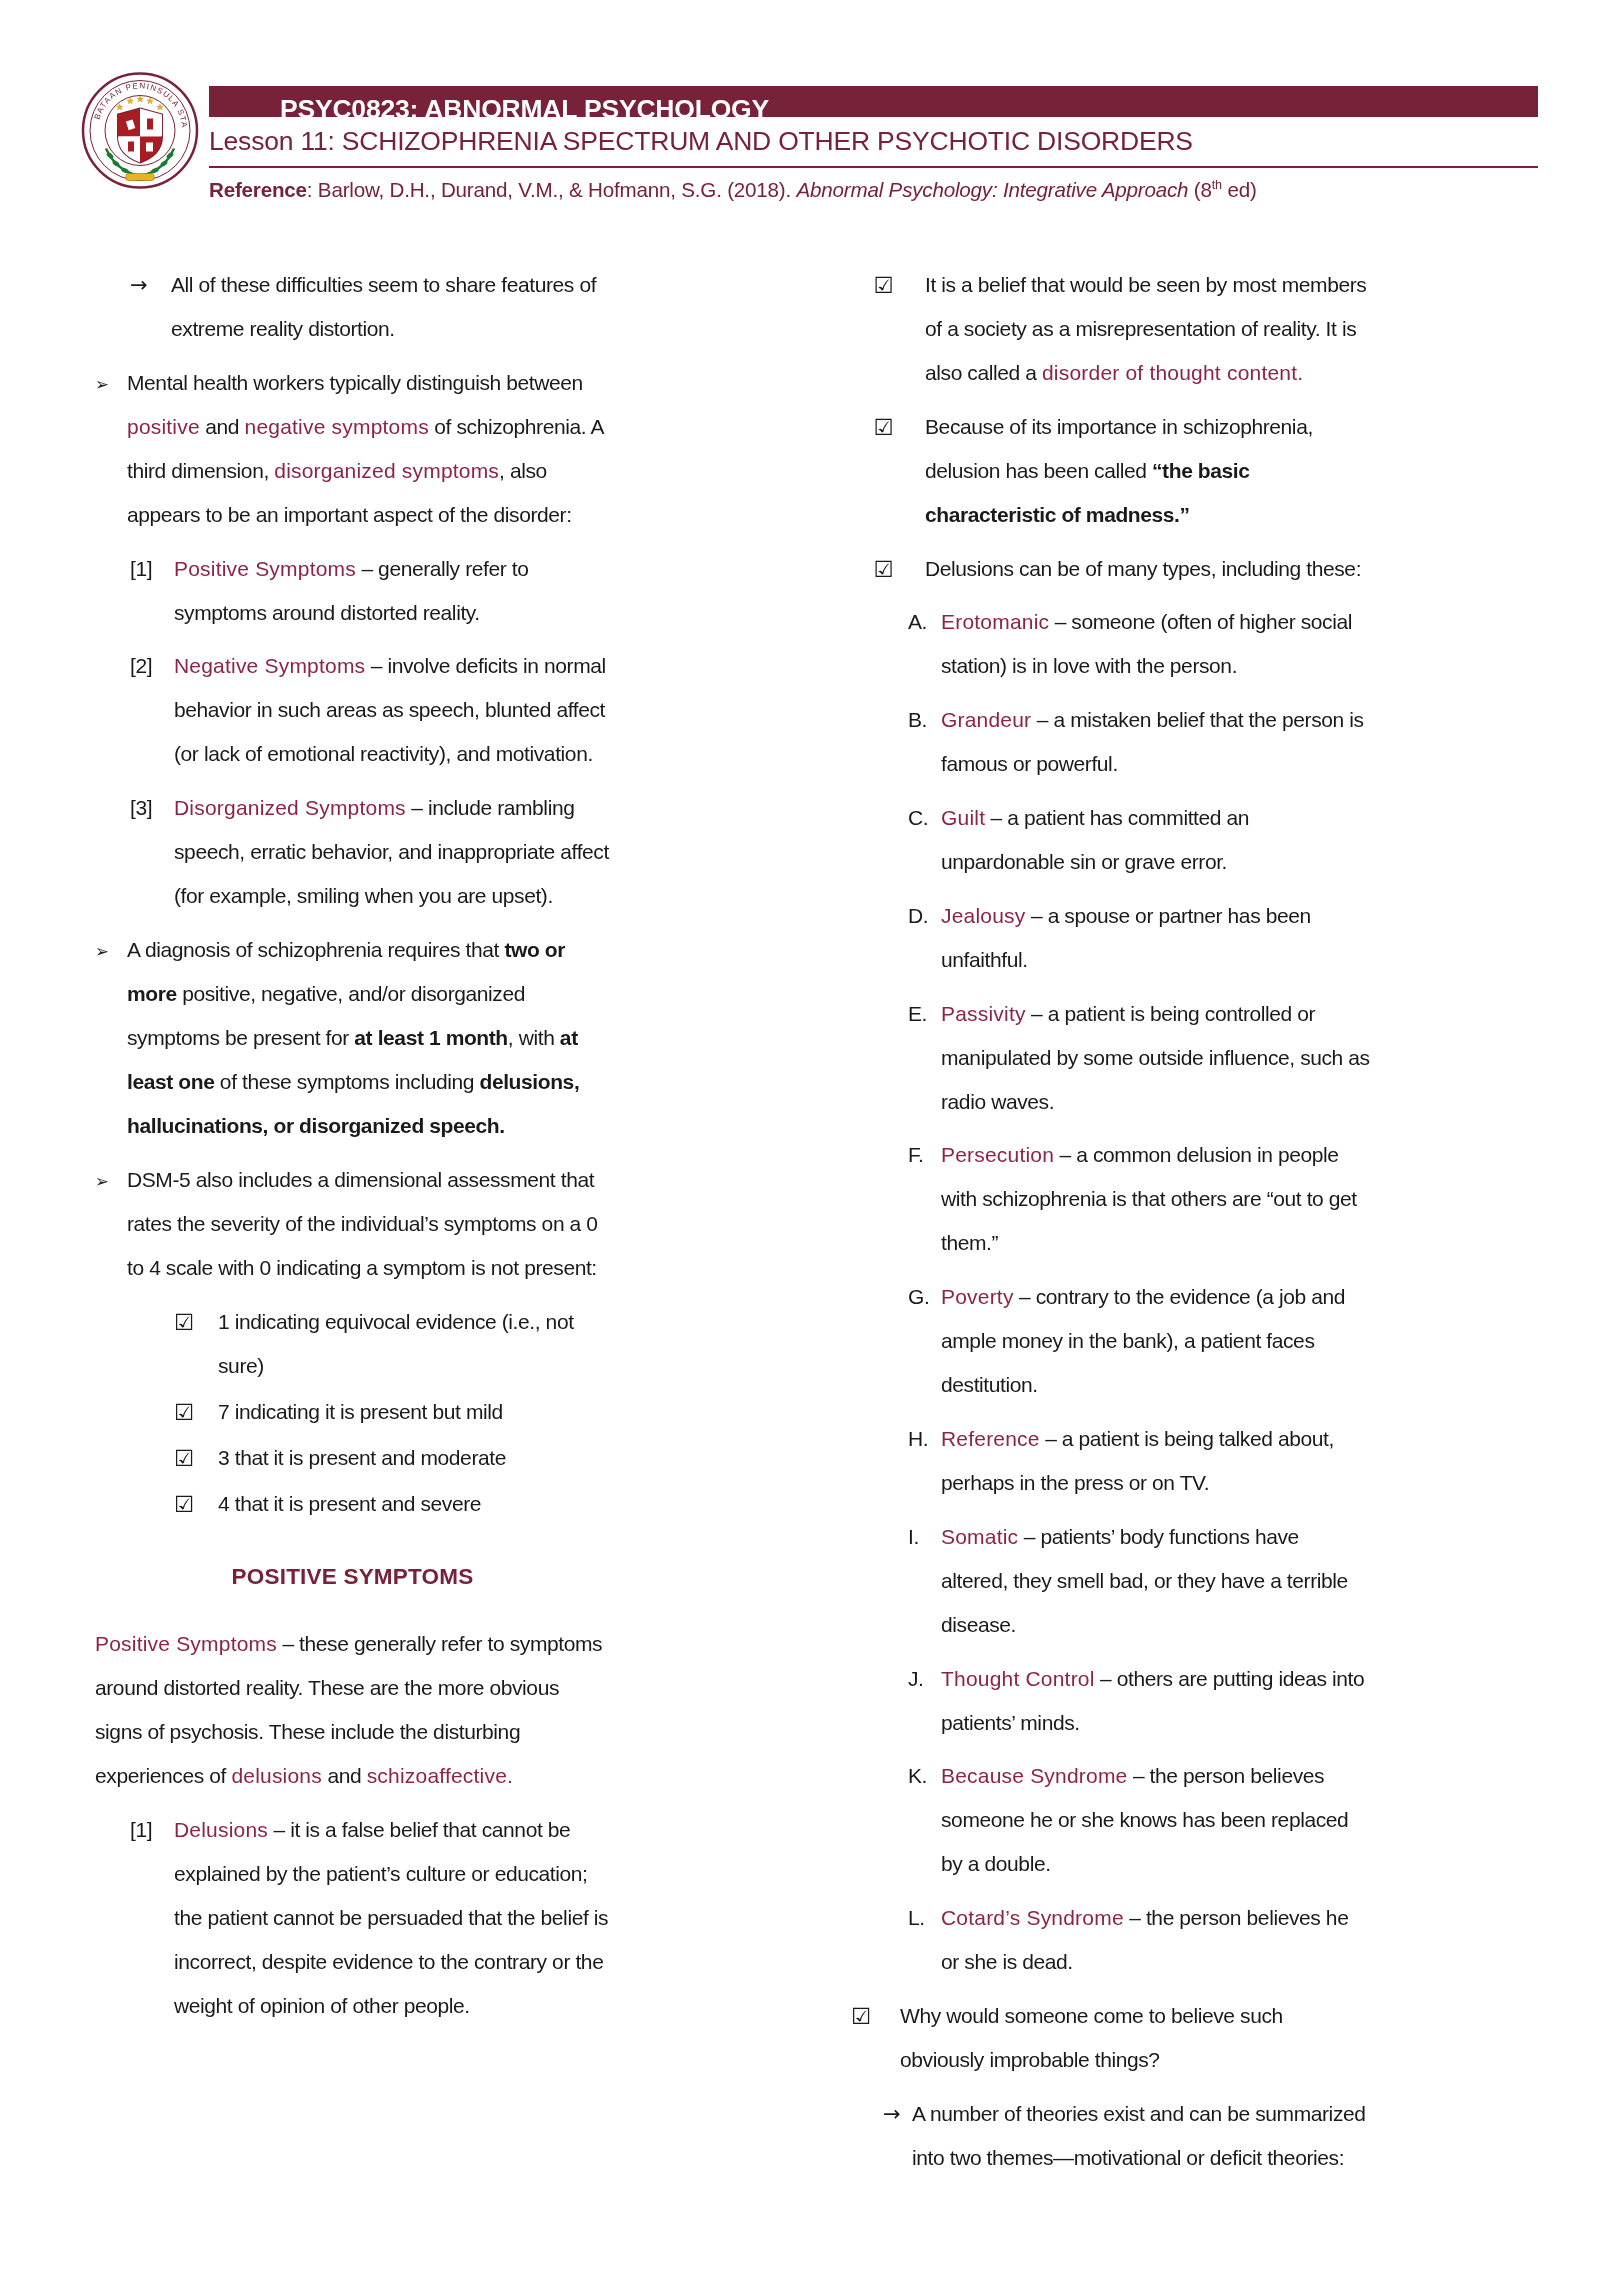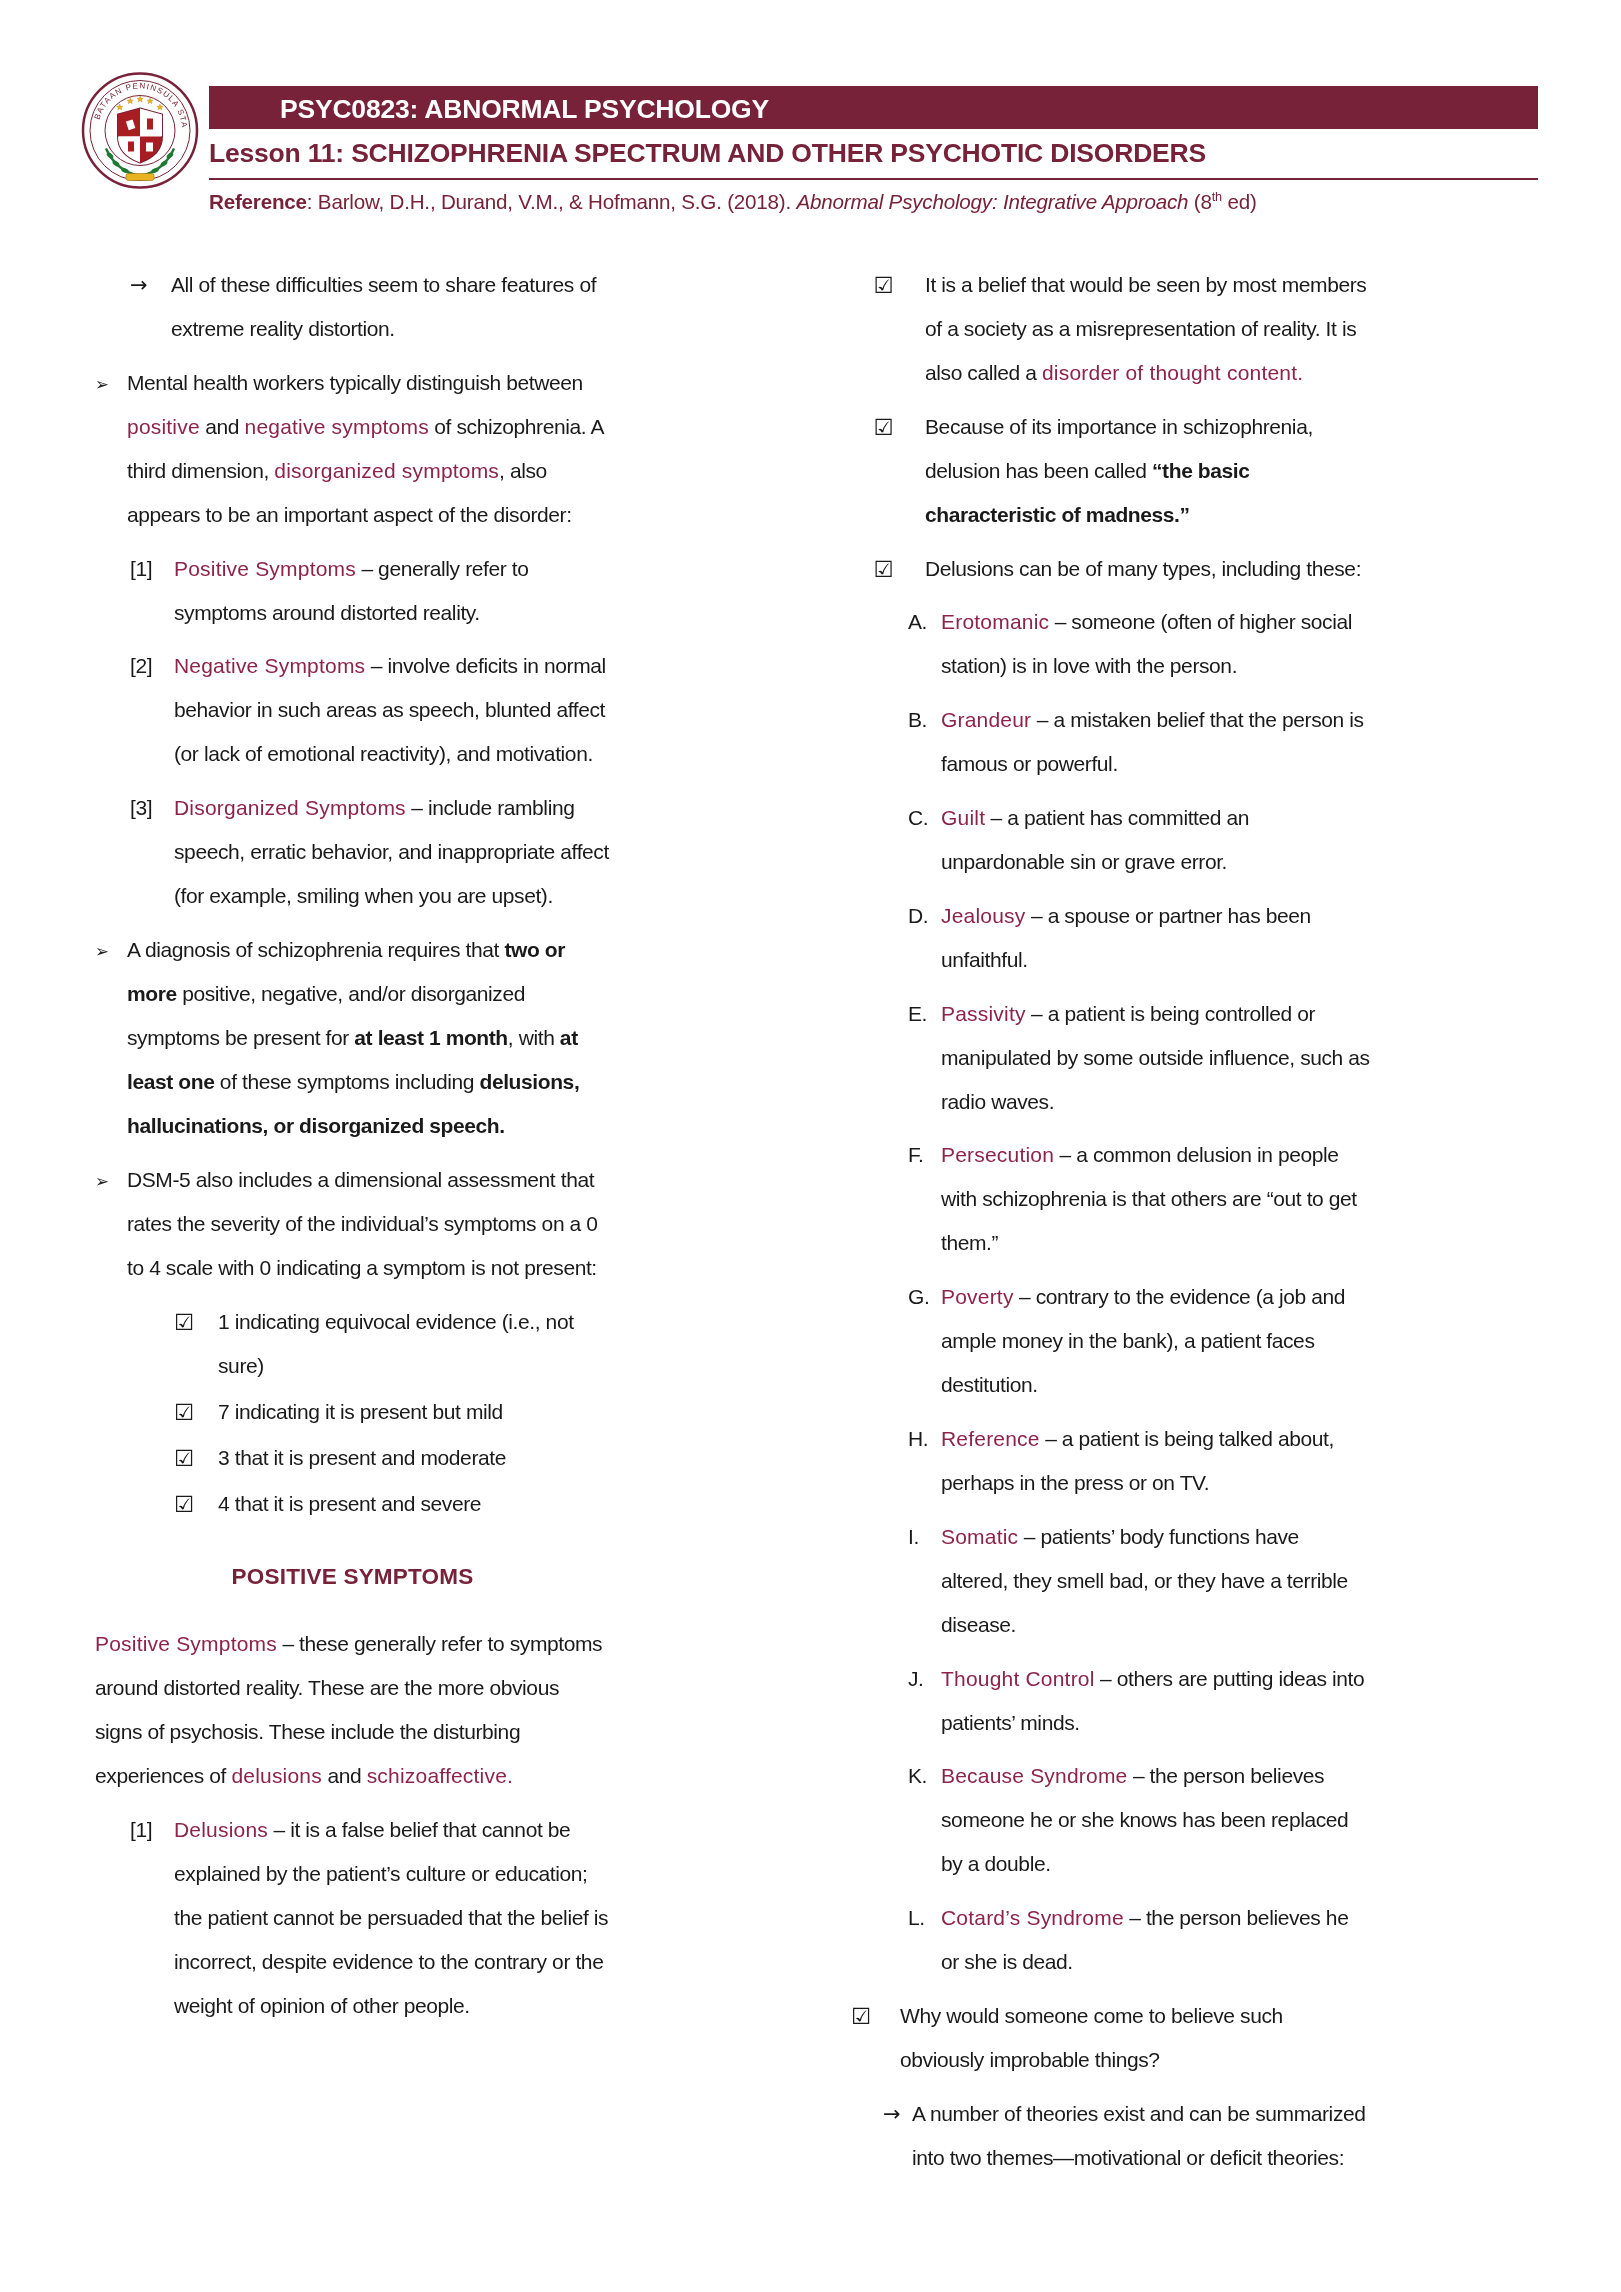--- a/index.html
+++ b/index.html
@@ -6,24 +6,24 @@
   body{
     width:1621px;height:2293px;background:#ffffff;position:relative;overflow:hidden;
     font-family:"Liberation Sans",sans-serif;color:#1a1a1a;
   }
   .page{position:absolute;inset:0;}
   
   .seal{position:absolute;left:80px;top:69px;width:120px;height:123px;}
   .hdr-text{position:absolute;left:209px;top:86px;width:1329px;}
   .banner{
     background:#772239;color:#ffffff;font-weight:bold;font-size:26.5px;
-    height:43px;line-height:46px;padding-left:71px;letter-spacing:-0.2px;
+    height:31px;line-height:46px;padding-left:71px;letter-spacing:-0.2px;
   }
   .lesson{
-    color:#772239;font-weight:bold;font-size:26.5px;letter-spacing:-0.2px;
+    color:#772239;font-weight:normal;font-size:26.5px;letter-spacing:-0.2px;
     margin-top:8.8px;padding-bottom:8.8px;border-bottom:2px solid #772239;
   }
   .reference{color:#772239;font-size:20.6px;margin-top:10.8px;letter-spacing:-0.2px;}
   .reference .lbl{font-weight:bold;}
   .reference .book{font-style:italic;}
   .reference sup{font-size:12.7px;}
   
   .columns{position:absolute;top:263px;left:95px;display:flex;gap:241px;}
   .col-left{width:515px;}
   .col-right{width:519px;}

